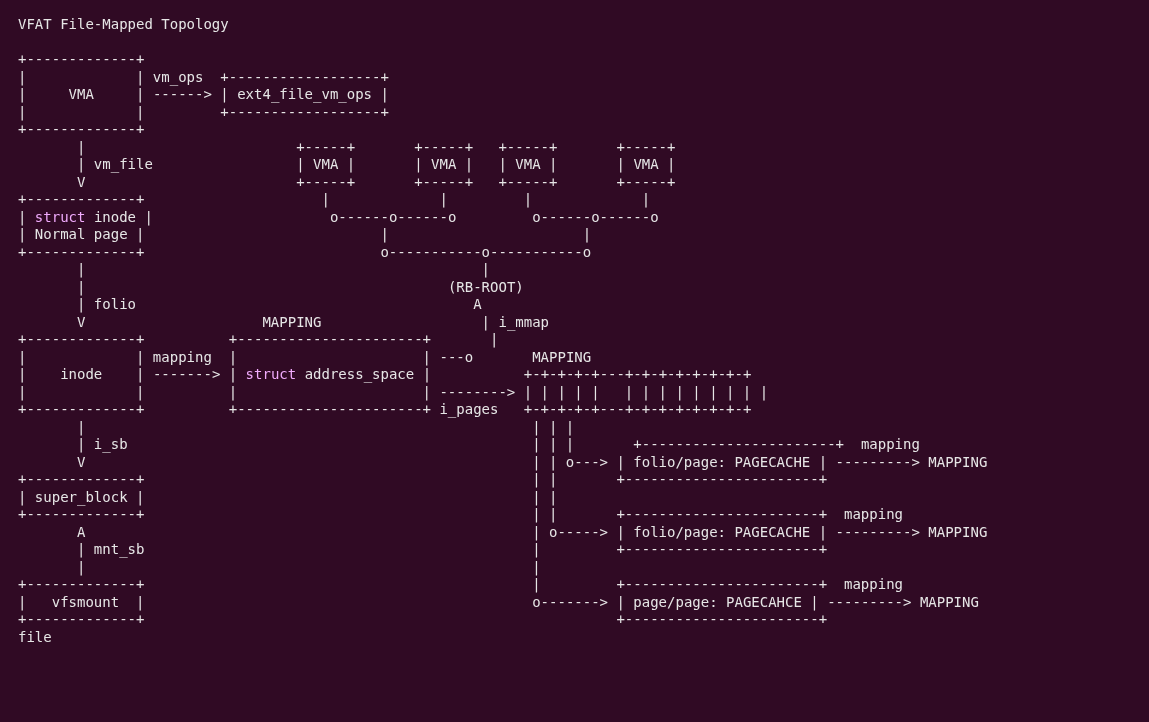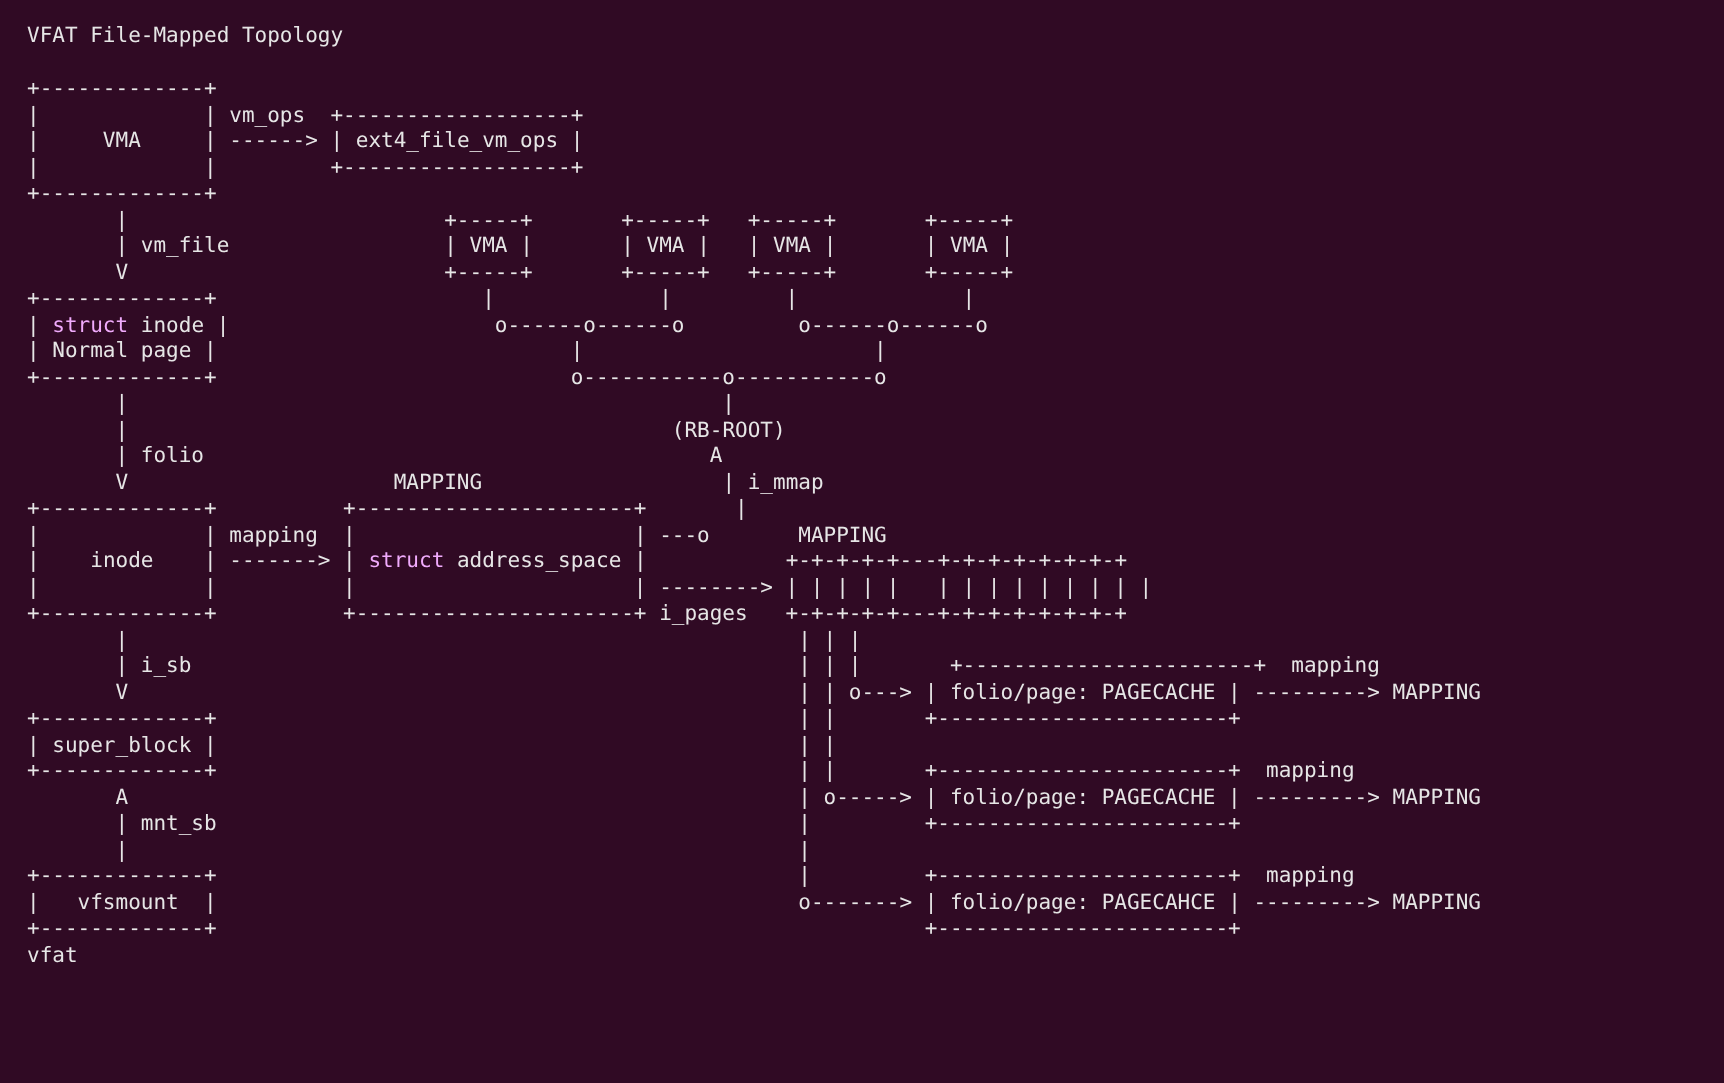--- a/index.html
+++ b/index.html
@@ -47,15 +47,15 @@
        |                                                     | | |
        | <span>i_sb</span>                                                | | |       +-----------------------+  <span>mapping</span>
        V                                                     | | o---&gt; | <span>folio/page: PAGECACHE</span> | ---------&gt; <span>MAPPING</span>
 +-------------+                                              | |       +-----------------------+
 | <span>super_block</span> |                                              | |
 +-------------+                                              | |       +-----------------------+  <span>mapping</span>
        A                                                     | o-----&gt; | <span>folio/page: PAGECACHE</span> | ---------&gt; <span>MAPPING</span>
        | <span>mnt_sb</span>                                              |         +-----------------------+
        |                                                     |
 +-------------+                                              |         +-----------------------+  <span>mapping</span>
-|   <span>vfsmount</span>  |                                              o-------&gt; | <span>folio/page: PAGECAHCE</span> | ---------&gt; <span>MAPPING</span>
+|   <span>vfsmount</span>  |                                              o-------&gt; | <span>page/page: PAGECAHCE</span> | ---------&gt; <span>MAPPING</span>
 +-------------+                                                        +-----------------------+
-<span>vfat</span></pre>
+<span>file</span></pre>
 
 </body></html>

